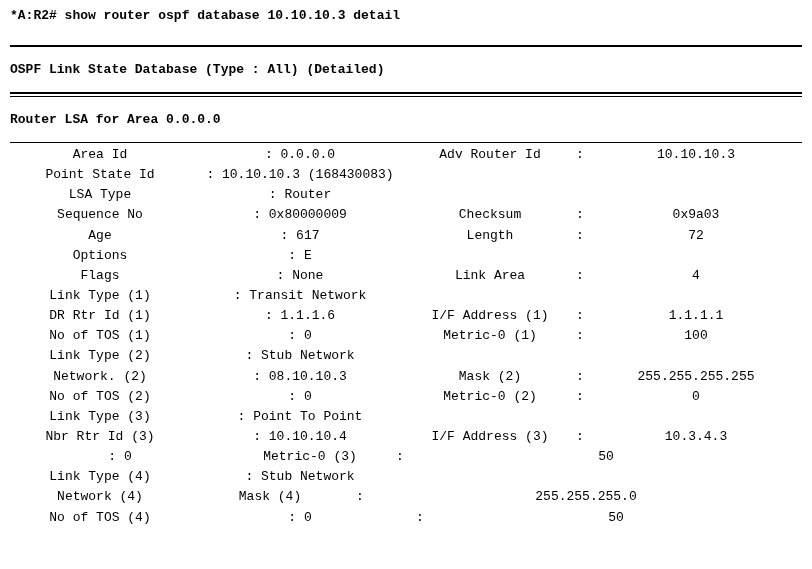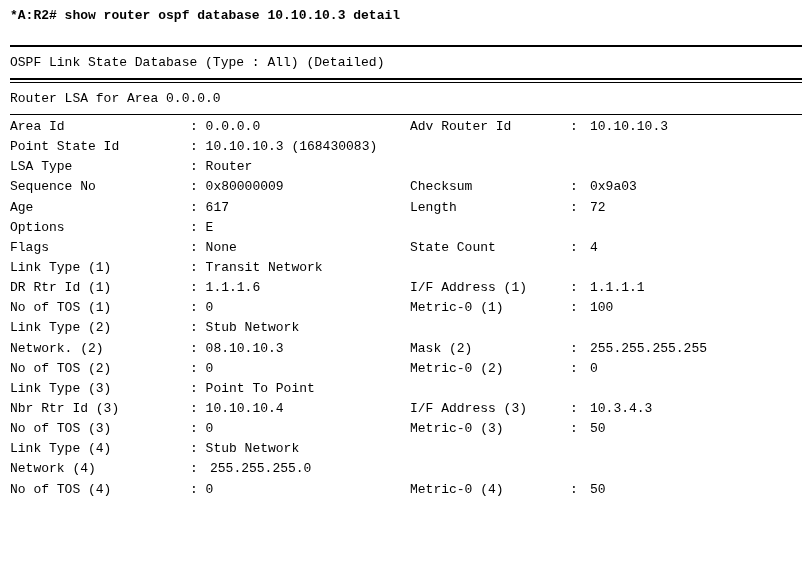--- a/index.html
+++ b/index.html
@@ -24,27 +24,28 @@
       border: none;
       border-top: 2px solid #000;
       margin: 2px 0;
     }
     .separator-single {
       border: none;
       border-top: 1px solid #000;
       margin: 2px 0;
     }
     .section-title {
-      font-weight: normal;
-      margin: 8px 0;
+      font-weight: bold;
+      margin: 15px 0;
     }
     .row {
       display: flex;
       width: 100%;
       line-height: 1.55;
+      text-align: center;
     }
     .col-label {
       width: 180px;
       flex-shrink: 0;
     }
     .col-value {
       width: 220px;
       flex-shrink: 0;
     }
     .col-label2 {
@@ -104,21 +105,21 @@
       <span class="col-sep"> :</span>
       <span class="col-value2">  72</span>
     </div>
     <div class="row">
       <span class="col-label">Options</span>
       <span class="col-value">: E</span>
     </div>
     <div class="row">
       <span class="col-label">Flags</span>
       <span class="col-value">: None</span>
-      <span class="col-label2">State Count</span>
+      <span class="col-label2">Link Area</span>
       <span class="col-sep"> :</span>
       <span class="col-value2">  4</span>
     </div>
     <div class="row">
       <span class="col-label">Link Type (1)</span>
       <span class="col-value">: Transit Network</span>
     </div>
     <div class="row">
       <span class="col-label">DR Rtr Id (1)</span>
       <span class="col-value">: 1.1.1.6</span>
@@ -156,35 +157,34 @@
       <span class="col-value">: Point To Point</span>
     </div>
     <div class="row">
       <span class="col-label">Nbr Rtr Id (3)</span>
       <span class="col-value">: 10.10.10.4</span>
       <span class="col-label2">I/F Address (3)</span>
       <span class="col-sep"> :</span>
       <span class="col-value2">  10.3.4.3</span>
     </div>
     <div class="row">
-      <span class="col-label">No of TOS (3)</span>
       <span class="col-value">: 0</span>
       <span class="col-label2">Metric-0 (3)</span>
       <span class="col-sep"> :</span>
       <span class="col-value2">  50</span>
     </div>
     <div class="row">
       <span class="col-label">Link Type (4)</span>
       <span class="col-value">: Stub Network</span>
     </div>
     <div class="row">
       <span class="col-label">Network (4)</span>
+      <span class="col-label2">Mask (4)</span>
       <span class="col-sep"> :</span>
       <span class="col-value2">  255.255.255.0</span>
     </div>
     <div class="row">
       <span class="col-label">No of TOS (4)</span>
       <span class="col-value">: 0</span>
-      <span class="col-label2">Metric-0 (4)</span>
       <span class="col-sep"> :</span>
       <span class="col-value2">  50</span>
     </div>
   </div>
 
 </body></html>

